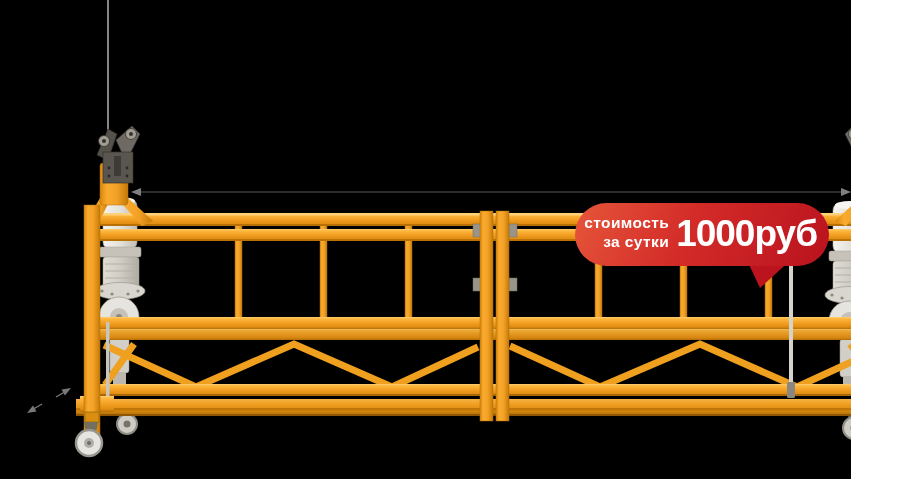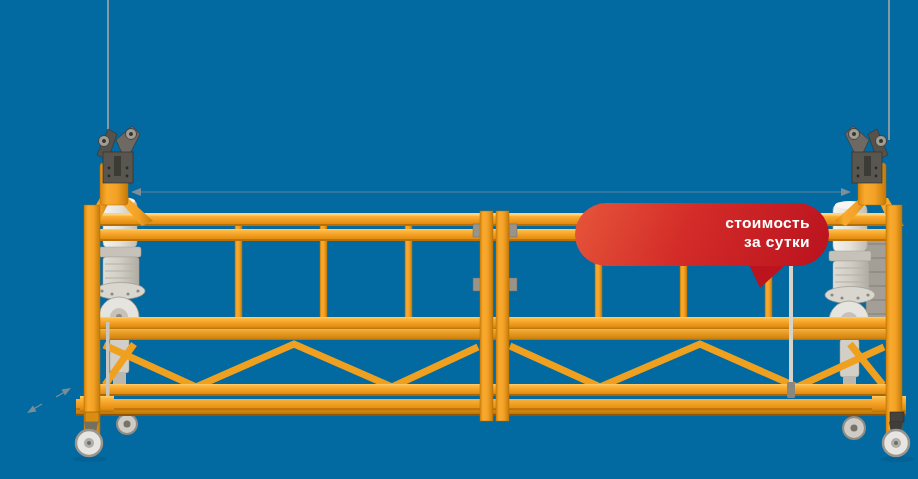--- a/index.html
+++ b/index.html
@@ -12,22 +12,22 @@
     --metal-light:#eceae5;
     --metal-mid:#cfccc5;
     --metal-dark:#55524c;
     --cable-gray:#a6a6a6;
     --dimension-gray:#969696;
     --text-white:#ffffff;
   }
   html,body{margin:0;padding:0;background:#fff;}
   .stage{
     position:relative;
-    width:918px;height:479px;
-    background:#0369a1;
+    width:851px;height:479px;
+    background:#000000;
     overflow:hidden;
     font-family:"Liberation Sans", sans-serif;
   }
   .stage svg{position:absolute;left:0;top:0;}
   
   .badge-tail{
     position:absolute;left:745px;top:256px;width:50px;height:32px;
     background:var(--badge-red-dark);
     clip-path:polygon(0 0,100% 0,30% 100%);
     z-index:9;
@@ -301,15 +301,16 @@
     <circle cx="896" cy="443" r="2" fill="#6e6c66"></circle>
   </g>
 </svg>
 
 <div class="badge-tail"></div>
 <div class="badge">
   <div class="badge-small">
     <div>стоимость</div>
     <div>за сутки</div>
   </div>
+  <div class="badge-price">1000руб</div>
 </div>
 
 </div>
 
 </body></html>

